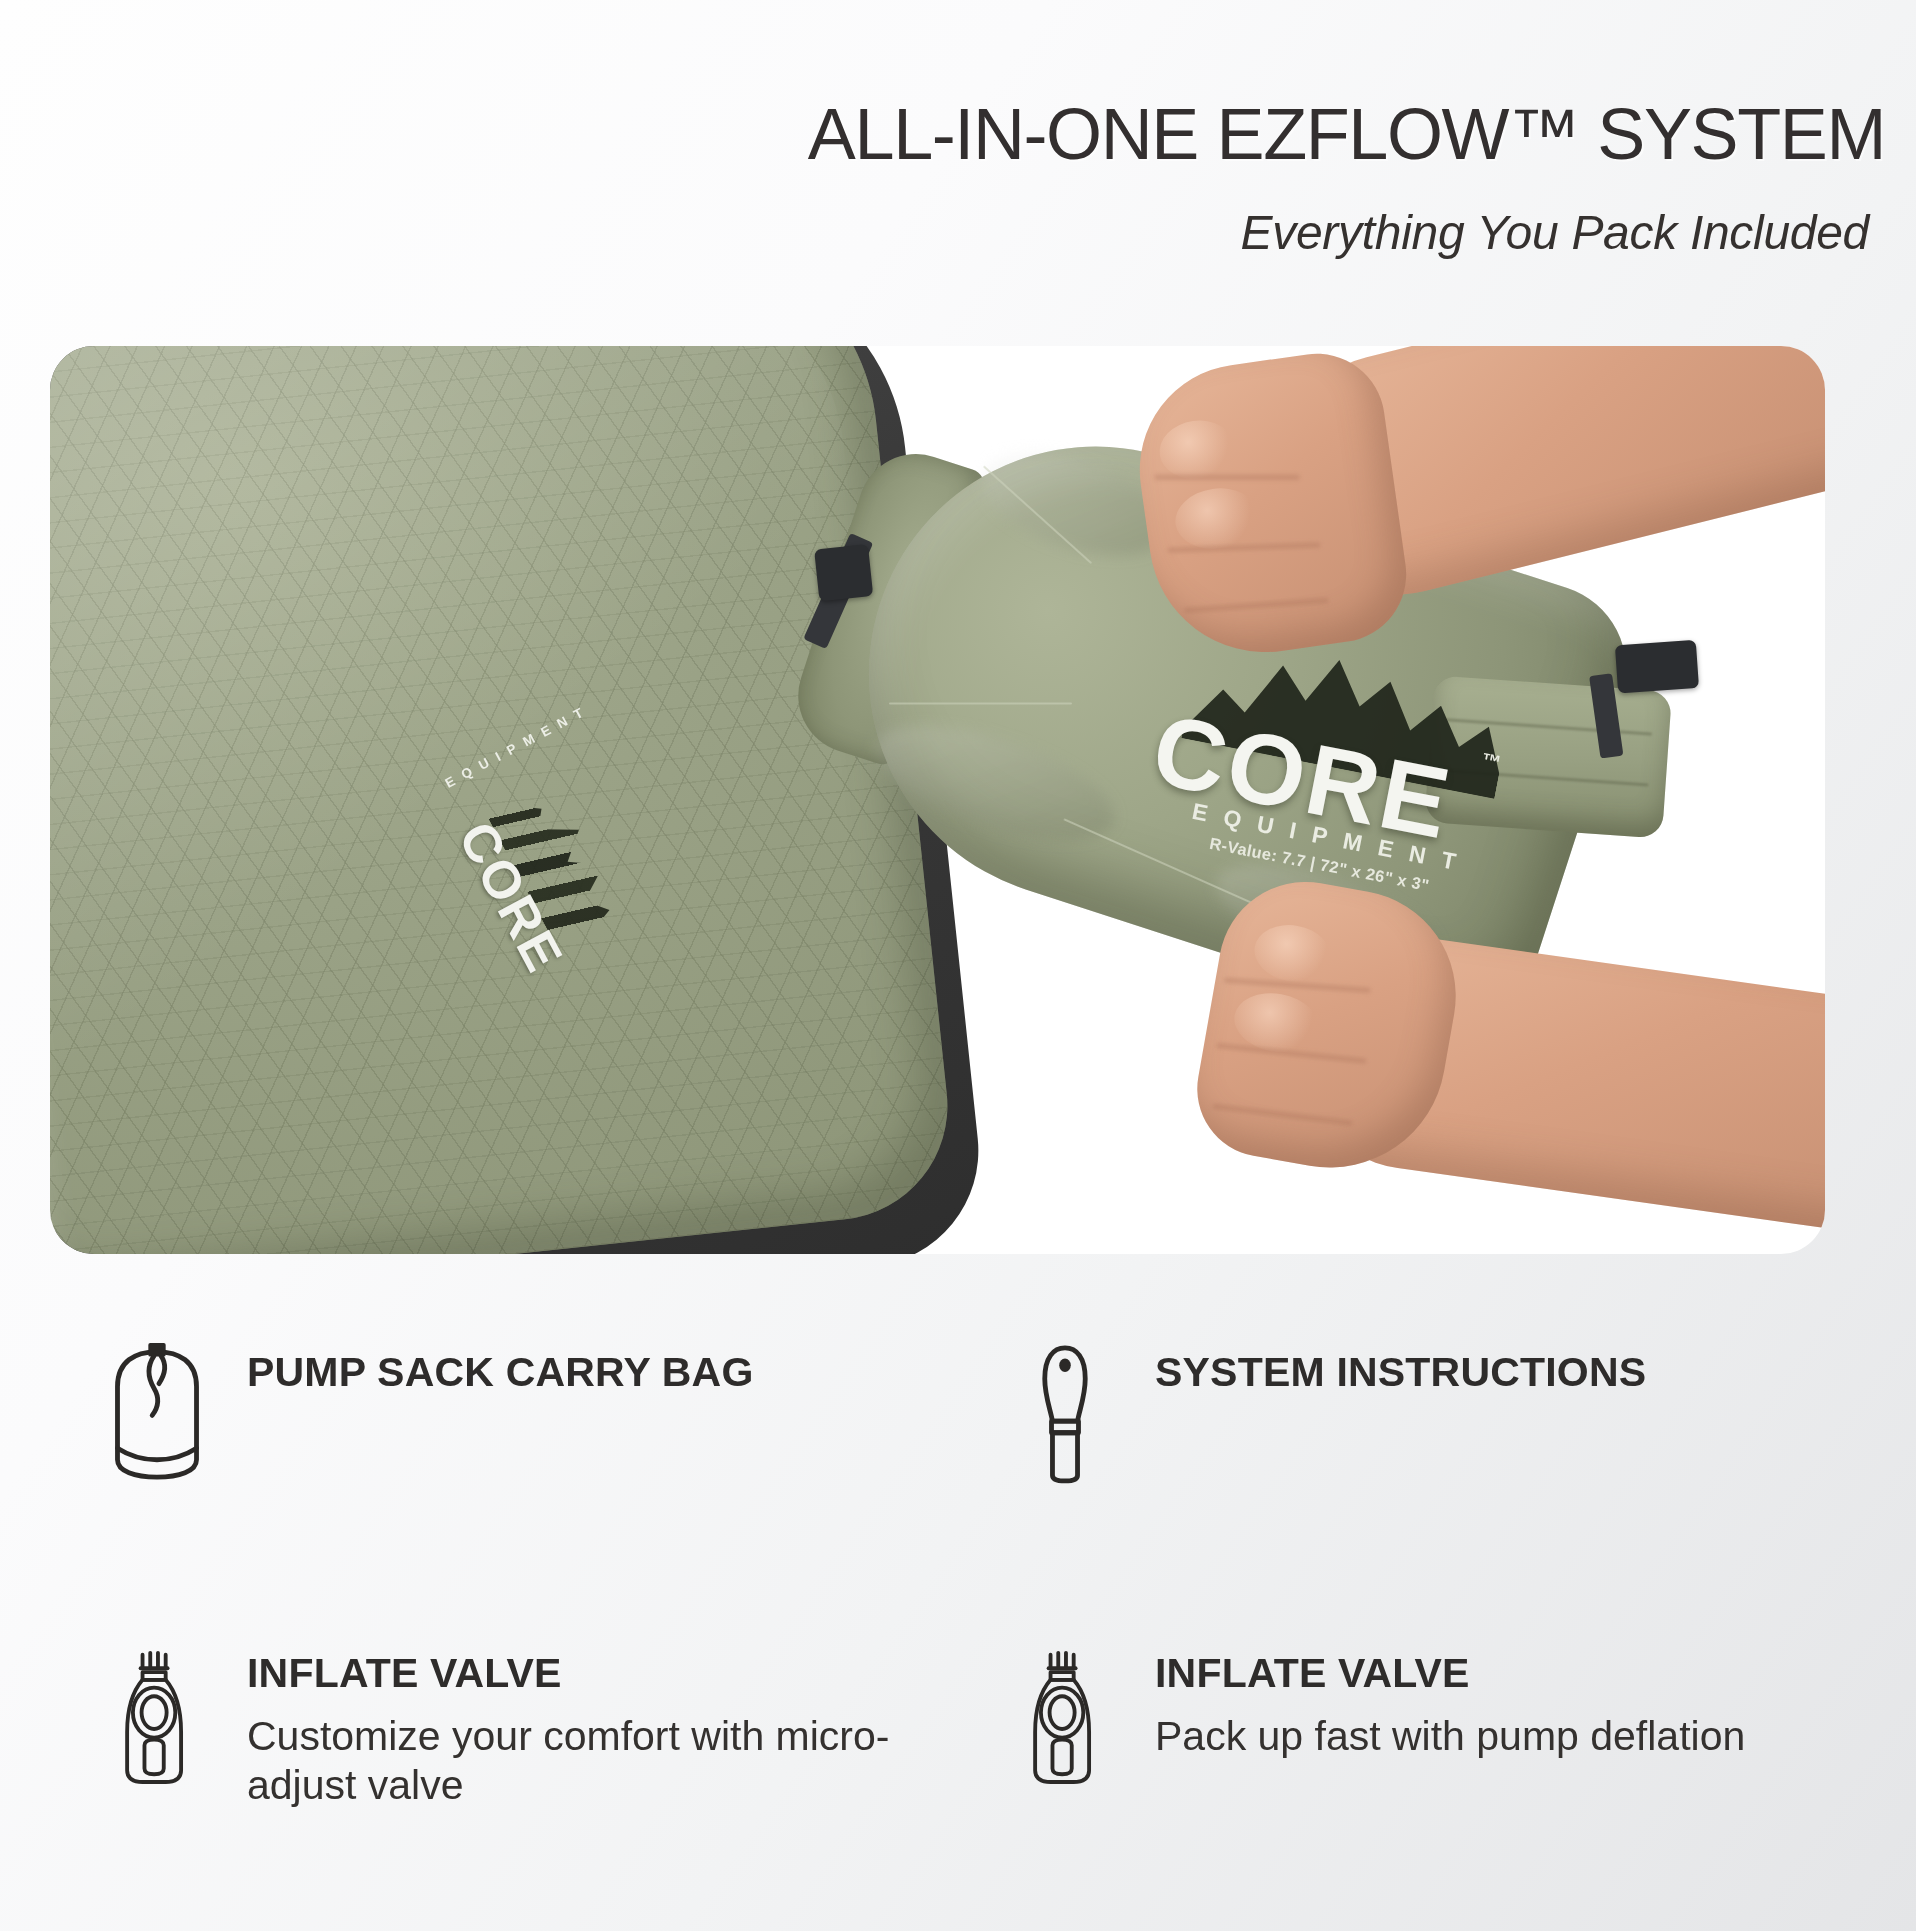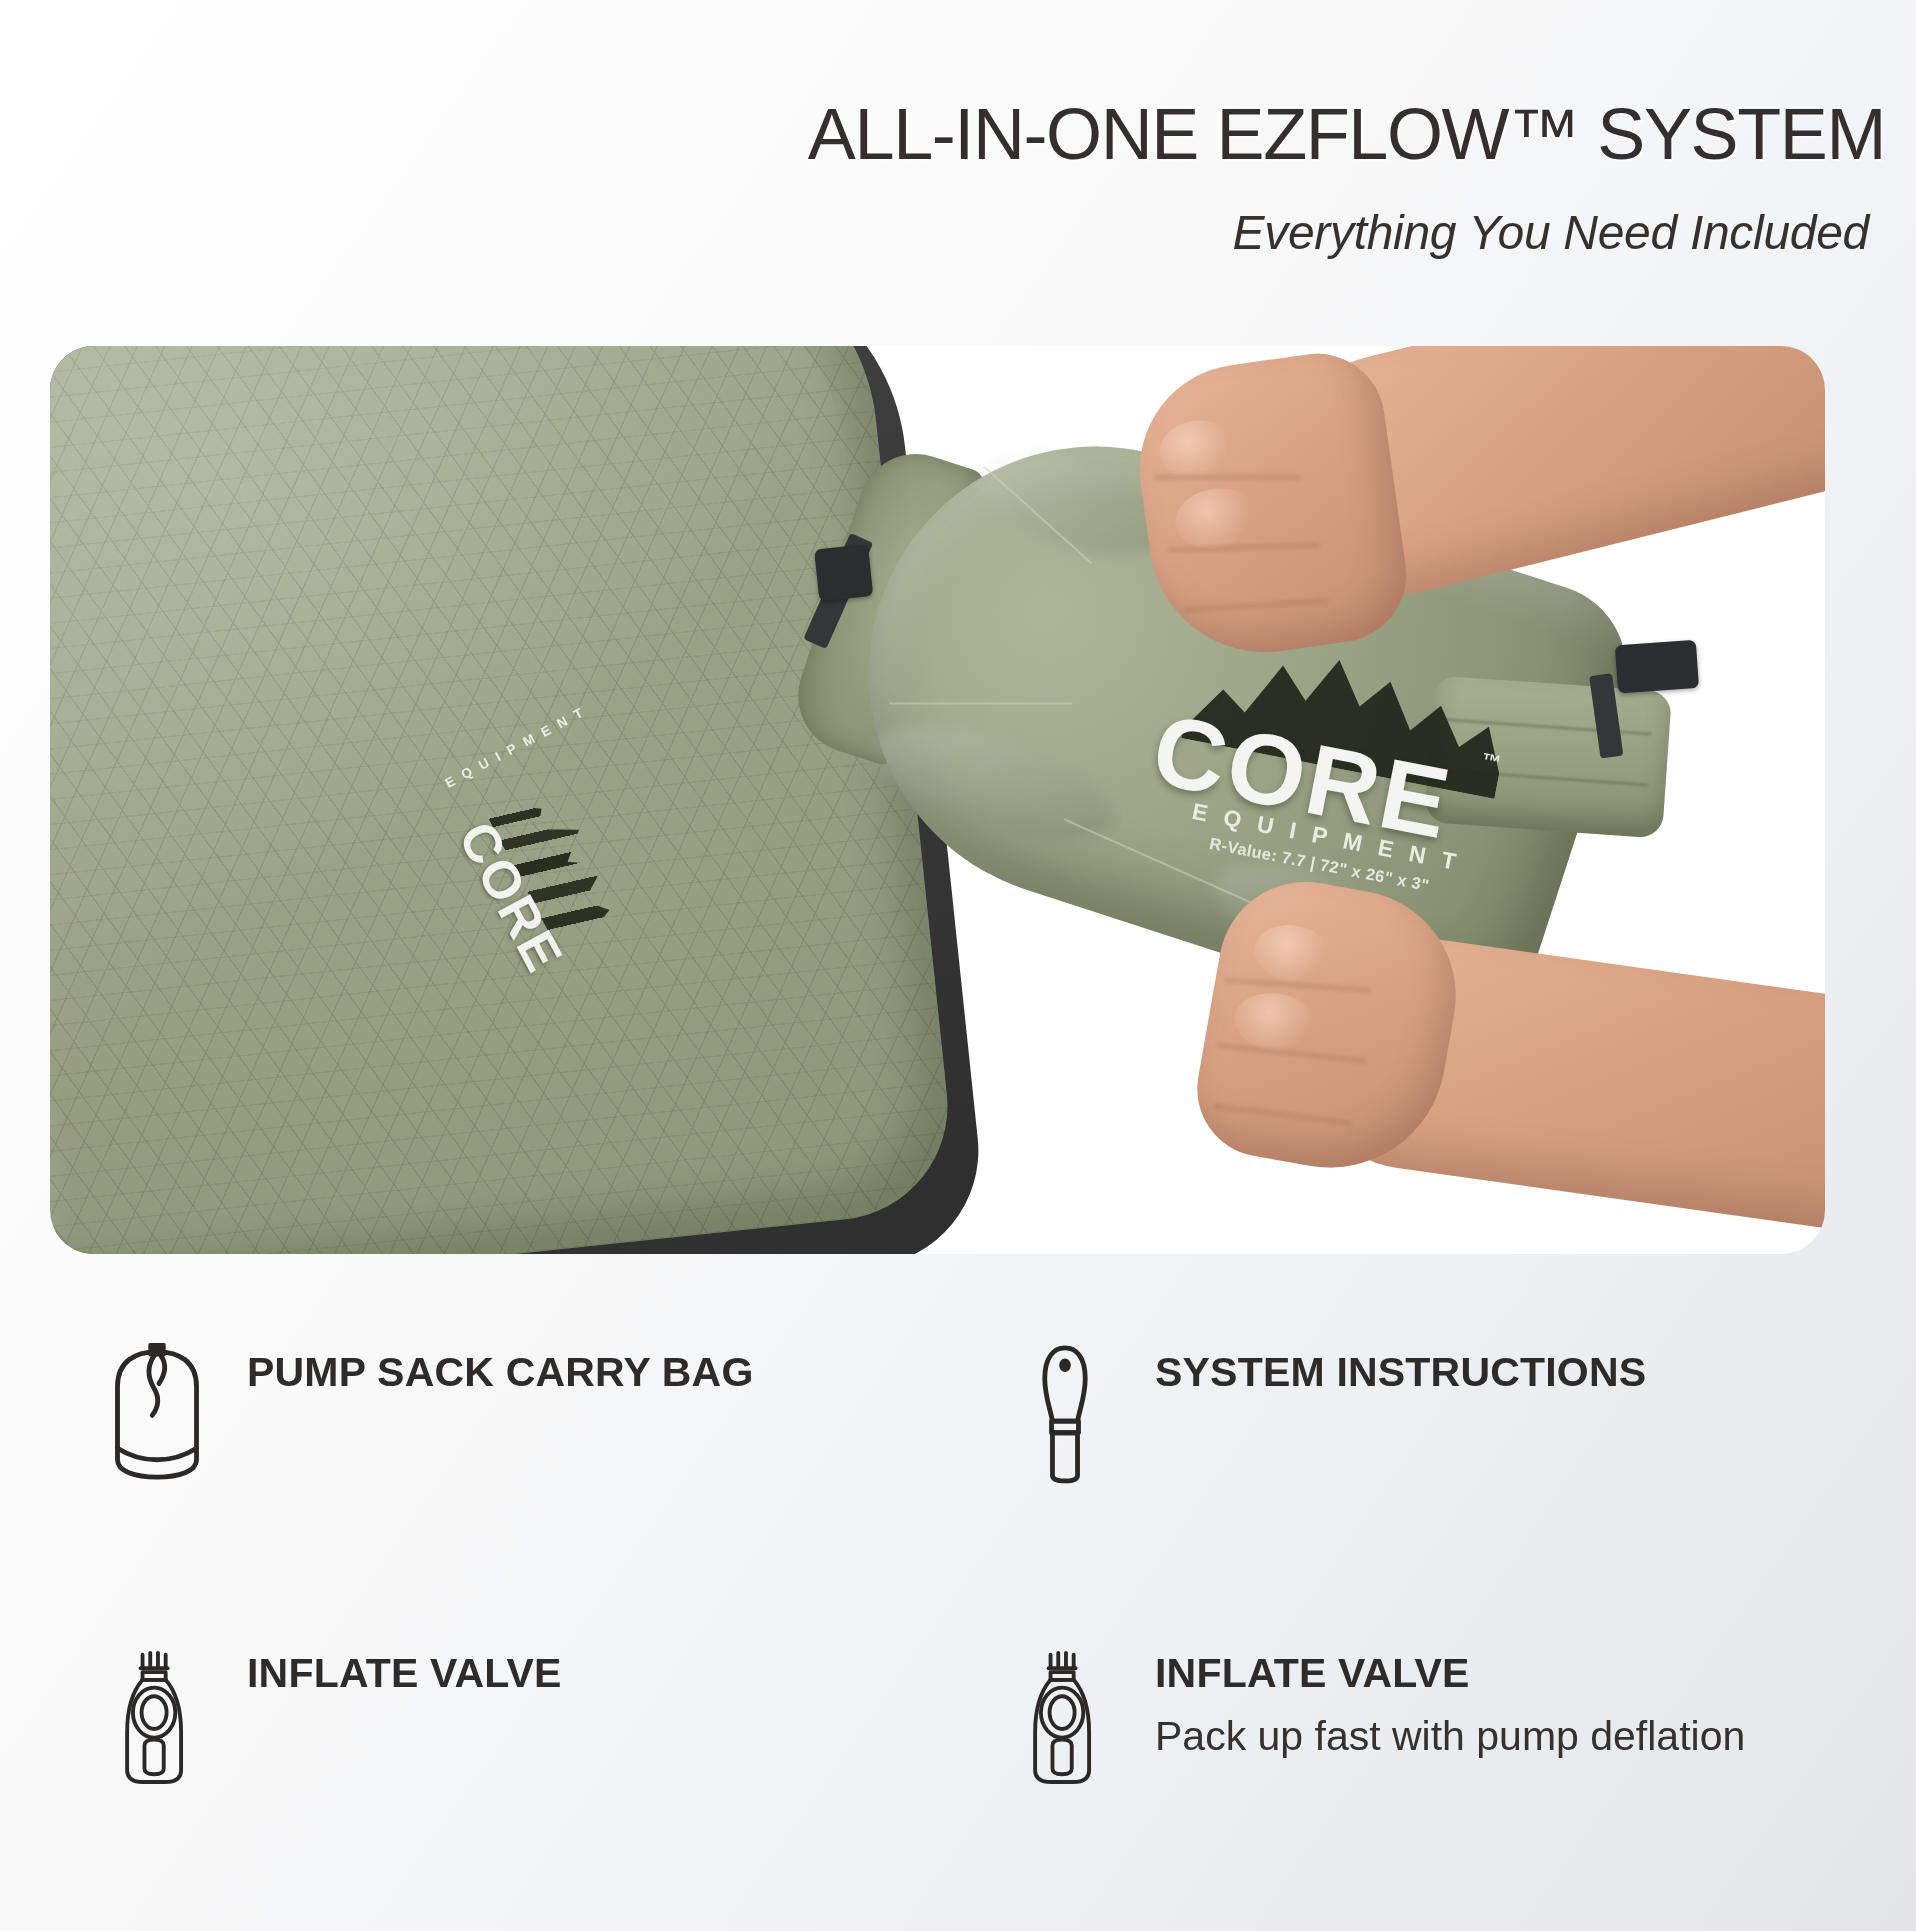--- a/index.html
+++ b/index.html
@@ -197,21 +197,21 @@
   #f2 { left:104px; top:301px; }
   #f3 { left:1012px; top:301px; }
   #f2 .feat-ic, #f3 .feat-ic { top:39px; }
   svg { display:block; overflow:visible; }
 </style>
 </head>
 <body>
 
 <div id="header">
   <div id="title">ALL-IN-ONE EZFLOW™ SYSTEM</div>
-  <div id="subtitle">Everything You Need Included</div>
+  <div id="subtitle">Everything You Pack Included</div>
 </div>
 
 <div id="photo-card">
   <div id="photo-scene">
 
     <div class="mat-wrap">
       <div class="mat-dark"></div>
       <div class="mat-top">
         <div class="mat-tex"></div>
       </div>
@@ -314,20 +314,21 @@
         <path d="M38 26 L66 26"></path>
         <path d="M40 30 L64 30 L64 38 L40 38 Z"></path>
         <path d="M40 38 C28 52 24 70 24 92 L24 132 C24 140 30 144 40 144 L64 144 C74 144 80 140 80 132 L80 92 C80 70 76 52 64 38 Z"></path>
         <ellipse cx="52" cy="72" rx="22" ry="26"></ellipse>
         <ellipse cx="52" cy="72" rx="13" ry="17"></ellipse>
         <path d="M42 106 C42 102 46 100 52 100 C58 100 62 102 62 106 L62 130 C62 134 58 136 52 136 C46 136 42 134 42 130 Z"></path>
       </svg>
     </div>
     <div class="feat-txt">
       <div class="feat-h">INFLATE VALVE</div>
+      <div class="feat-d">Customize your comfort with micro-adjust valve</div>
     </div>
   </div>
 
   <div class="feat" id="f3">
     <div class="feat-ic">
       <svg viewBox="0 0 110 150" width="106" height="145" fill="none" stroke="#2b2927" stroke-width="4" stroke-linecap="round" stroke-linejoin="round">
         <path d="M40 12 L40 26 M48 10 L48 26 M56 10 L56 26 M64 12 L64 26"></path>
         <path d="M38 26 L66 26"></path>
         <path d="M40 30 L64 30 L64 38 L40 38 Z"></path>
         <path d="M40 38 C28 52 24 70 24 92 L24 132 C24 140 30 144 40 144 L64 144 C74 144 80 140 80 132 L80 92 C80 70 76 52 64 38 Z"></path>

